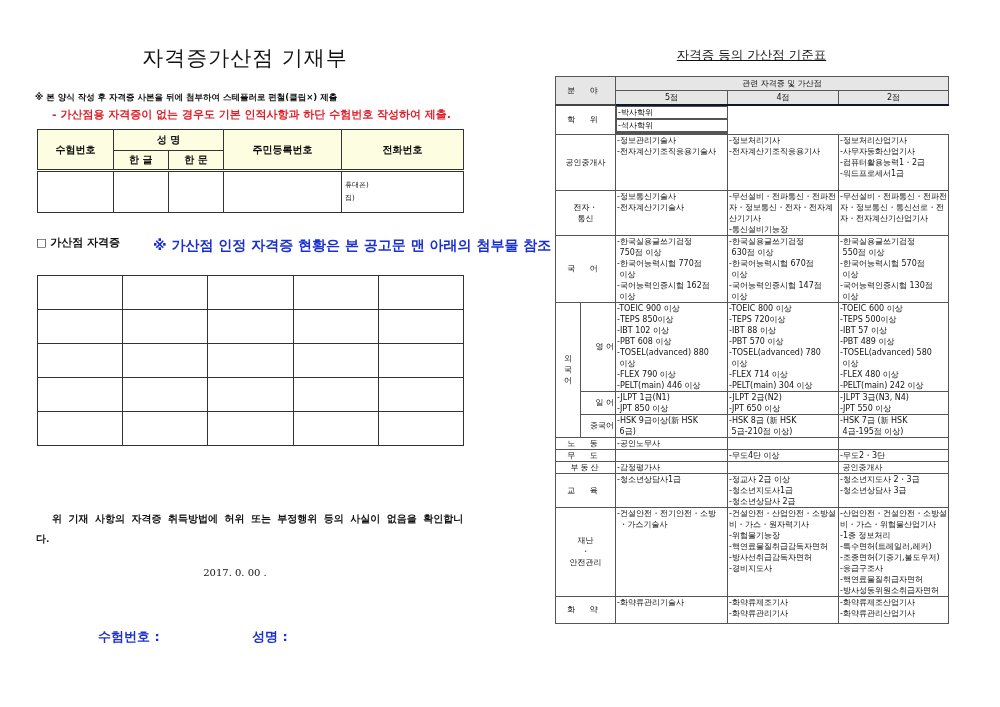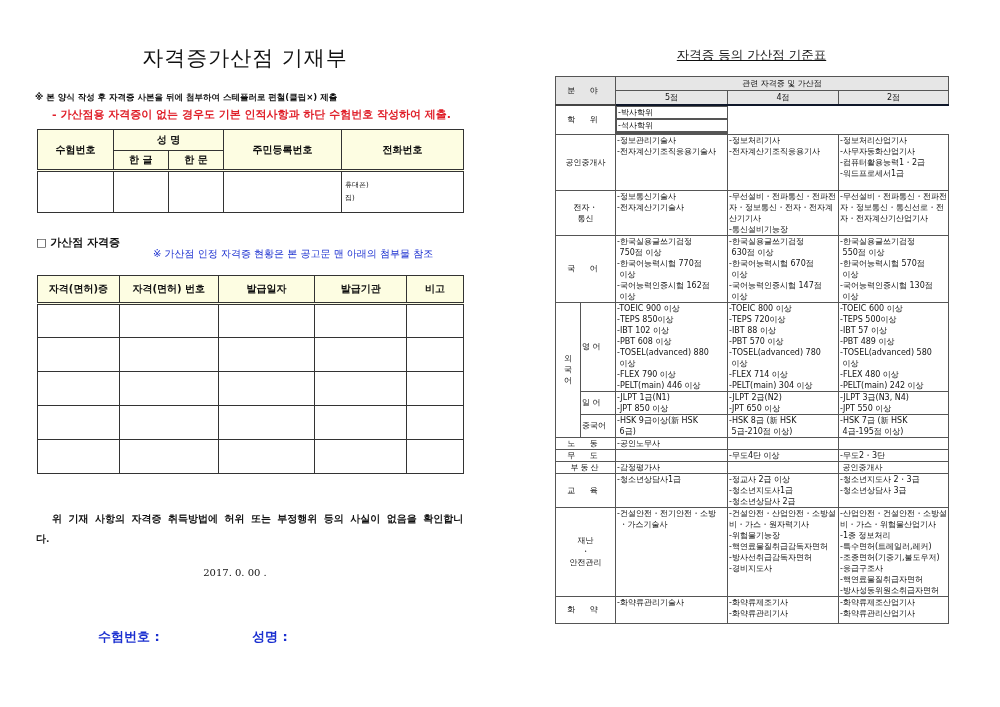--- a/index.html
+++ b/index.html
@@ -14,21 +14,21 @@
 
   table { border-collapse: collapse; position: absolute; }
   .t1 { left: 37px; top: 129px; width: 427px; }
   .t1 td { border: 1px solid #333; text-align: center; font-size: 10px; font-weight: bold; }
   .t1 .hd { background: #fdfde2; }
   .t1 .hdr-bottom td { border-bottom: 3px double #333; }
   .t1 .body td { height: 42px; background: #fff; font-weight: normal; }
   .phone { text-align: left !important; padding-left: 3px; font-size: 7px !important; line-height: 13px; }
 
   .sec-title { position: absolute; left: 36px; top: 235px; font-size: 11px; font-weight: bold; }
-  .sec-note { position: absolute; left: 153px; top: 247px; font-size: 10px; font-weight: normal; color: #1a2fd0; }
+  .sec-note { position: absolute; left: 153px; top: 237px; font-size: 14px; font-weight: bold; color: #1a2fd0; }
   .score { position: absolute; left: 42px; top: 256px; font-size: 10.5px; margin-top: 24px; }
   .score .red { color: #e0202a; font-size: 8.5px; }
   .score .redb { color: #e0202a; font-size: 11px; font-weight: bold; }
 
   .t2 { left: 37px; top: 275px; width: 427px; }
   .t2 td { border: 1px solid #333; text-align: center; font-size: 10px; font-weight: bold; }
   .t2 .hd td { background: #fdfde2; height: 28px; border-bottom: 3px double #333; }
   .t2 .body td { height: 34px; background: #fff; }
 
   .confirm { position: absolute; left: 36px; top: 509px; width: 430px; font-family: "DejaVu Serif", serif;
@@ -38,21 +38,21 @@
   .sig1 { left: 98px; } .sig2 { left: 252px; }
 
   
   .title-right { position: absolute; left: 555px; width: 393px; top: 47px; text-align: center;
     font-size: 12.5px; text-decoration: underline; }
   .t3 { left: 555px; top: 76px; width: 393px; table-layout: fixed; }
   .t3 td { border: 1px solid #555; font-size: 8px; line-height: 11px; vertical-align: top; padding: 0 1px; }
   .t3 .hd td { background: #e6e6e6; text-align: center; vertical-align: middle; }
   .t3 .hd-bottom td { border-bottom: 2px solid #0f172a; }
   .t3 .cat { text-align: center; vertical-align: middle; background: #fff; }
-  .t3 .sub { text-align: left; vertical-align: middle; }
+  .t3 .sub { text-align: right; vertical-align: middle; }
   .t3 .sp { letter-spacing: 6px; }
   .ln { display: block; white-space: pre-wrap; }
 </style>
 </head>
 <body>
 
 <div class="title-left">자격증가산점 기재부</div>
 <div class="note1">※ 본 양식 작성 후 자격증 사본을 뒤에 첨부하여 스테플러로 편철(클립×) 제출</div>
 <div class="note2">- 가산점용 자격증이 없는 경우도 기본 인적사항과 하단 수험번호 작성하여 제출.</div>
 
@@ -82,27 +82,20 @@
   </table>
 
 <div class="sec-title">□ 가산점 자격증</div>
 <div class="sec-note">※ 가산점 인정 자격증 현황은 본 공고문 맨 아래의 첨부물 참조</div>
 <div class="score">
   <span>○ 점수 : 총 (     )점</span><span class="red"> ← 자격증별 점수 확인 후 정확히 합산하여 필히 기재</span><span class="redb">(5점 만점)</span>
 </div>
 
 <table class="t2">
   <tbody>
-      <tr class="hd">
-    <td style="width:82px">자격(면허)증</td>
-    <td style="width:99px">자격(면허) 번호</td>
-    <td style="width:97px">발급일자</td>
-    <td style="width:92px">발급기관</td>
-    <td style="width:57px">비고</td>
-  </tr>
   <tr class="body">
         <td></td>
         <td></td>
         <td></td>
         <td></td>
         <td></td>
       </tr>
   <tr class="body">
         <td></td>
         <td></td>

